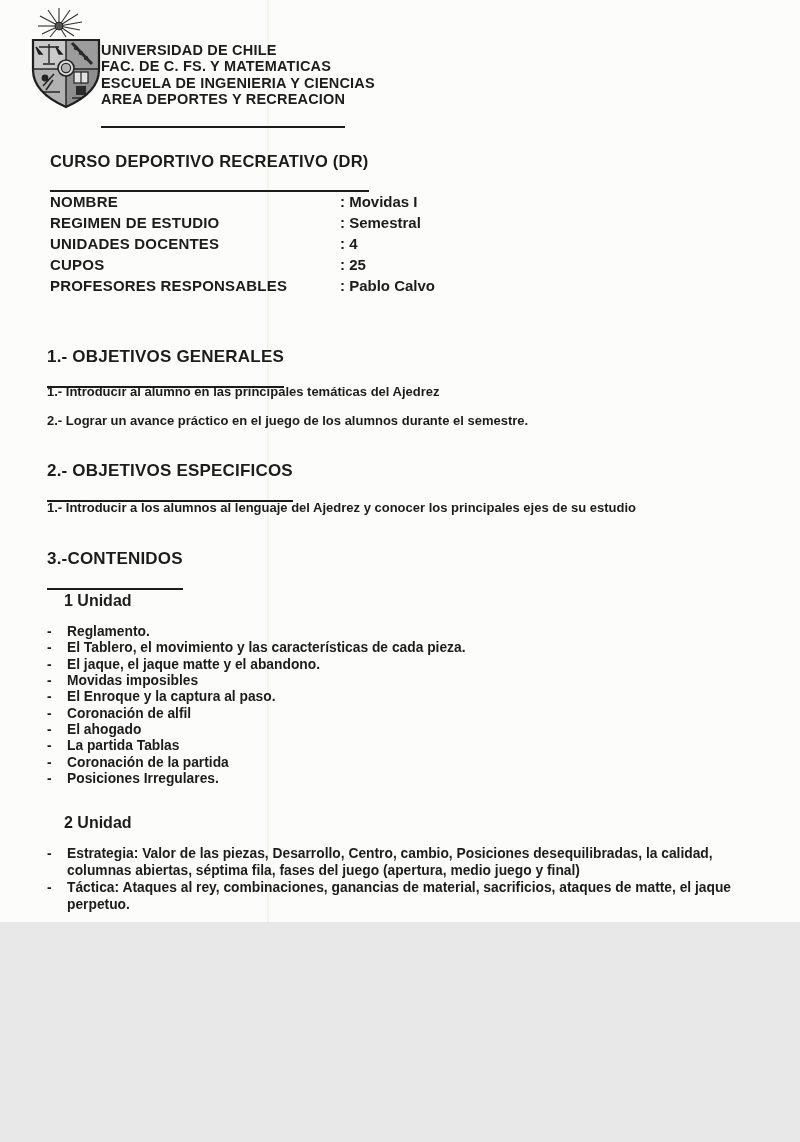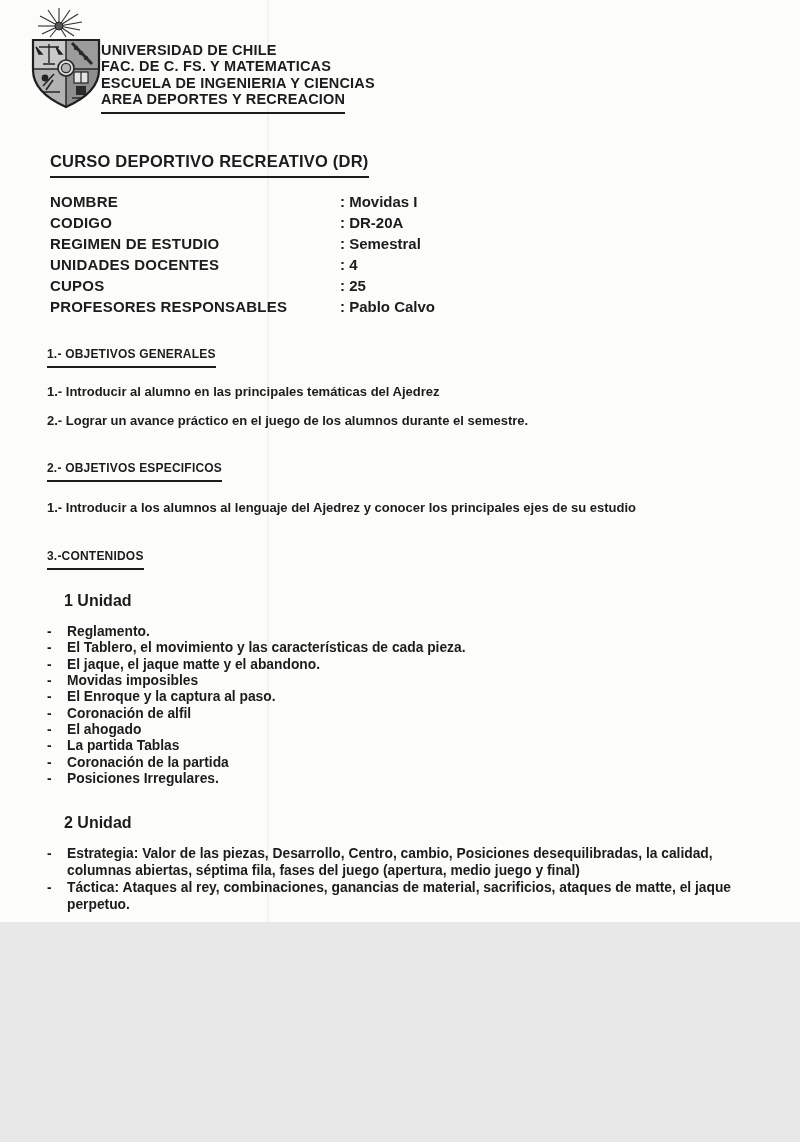--- a/index.html
+++ b/index.html
@@ -14,30 +14,30 @@
     -webkit-font-smoothing:antialiased;
   }
   .scan-line{
     position:absolute;top:0;left:267px;width:2px;height:1142px;
     background:#f3efe4;opacity:.7;pointer-events:none;
   }
   
   .crest{position:absolute;left:30px;top:6px;}
   .letterhead{position:absolute;left:101px;top:42px;font-size:14.5px;line-height:16.3px;letter-spacing:.2px;}
   .letterhead .hline{white-space:nowrap;}
-  .u-line{display:inline-block;border-bottom:2px solid #1c1c1c;padding-bottom:5px;text-align:center;}
+  .u-line{display:inline-block;border-bottom:2px solid #1c1c1c;padding-bottom:19px;text-align:center;}
   
   .title{position:absolute;left:50px;top:152px;font-size:16.5px;letter-spacing:.2px;}
   
   .fields{position:absolute;left:50px;top:191px;font-size:15px;line-height:21px;}
   .frow{display:flex;}
   .flabel{width:290px;letter-spacing:.2px;}
   .fvalue{white-space:nowrap;}
   
-  .sec-heading{position:absolute;left:47px;font-size:12px;letter-spacing:.2px;}
+  .sec-heading{position:absolute;left:47px;font-size:17px;letter-spacing:.2px;}
   .para{position:absolute;left:47px;font-size:13px;line-height:17px;width:725px;}
   .unit-title{position:absolute;left:64px;font-size:16px;}
   .blist{position:absolute;left:47px;font-size:13.8px;line-height:16.35px;}
   .bitem{display:flex;}
   .bdash{width:20px;flex:0 0 20px;}
   .btext{width:700px;}
   .blist2{position:absolute;left:47px;font-size:13.8px;line-height:17px;}
 </style>
 </head>
 <body>
@@ -125,24 +125,20 @@
   <div class="title">
     <span class="u-line">CURSO DEPORTIVO RECREATIVO (DR)</span>
   </div>
 
   <div class="fields">
     <div class="frow">
       <span class="flabel">NOMBRE</span>
       <span class="fvalue">: Movidas I</span>
     </div>
     <div class="frow">
-      <span class="flabel">CODIGO</span>
-      <span class="fvalue">: DR-20A</span>
-    </div>
-    <div class="frow">
       <span class="flabel">REGIMEN DE ESTUDIO</span>
       <span class="fvalue">: Semestral</span>
     </div>
     <div class="frow">
       <span class="flabel">UNIDADES DOCENTES</span>
       <span class="fvalue">: 4</span>
     </div>
     <div class="frow">
       <span class="flabel">CUPOS</span>
       <span class="fvalue">: 25</span>

